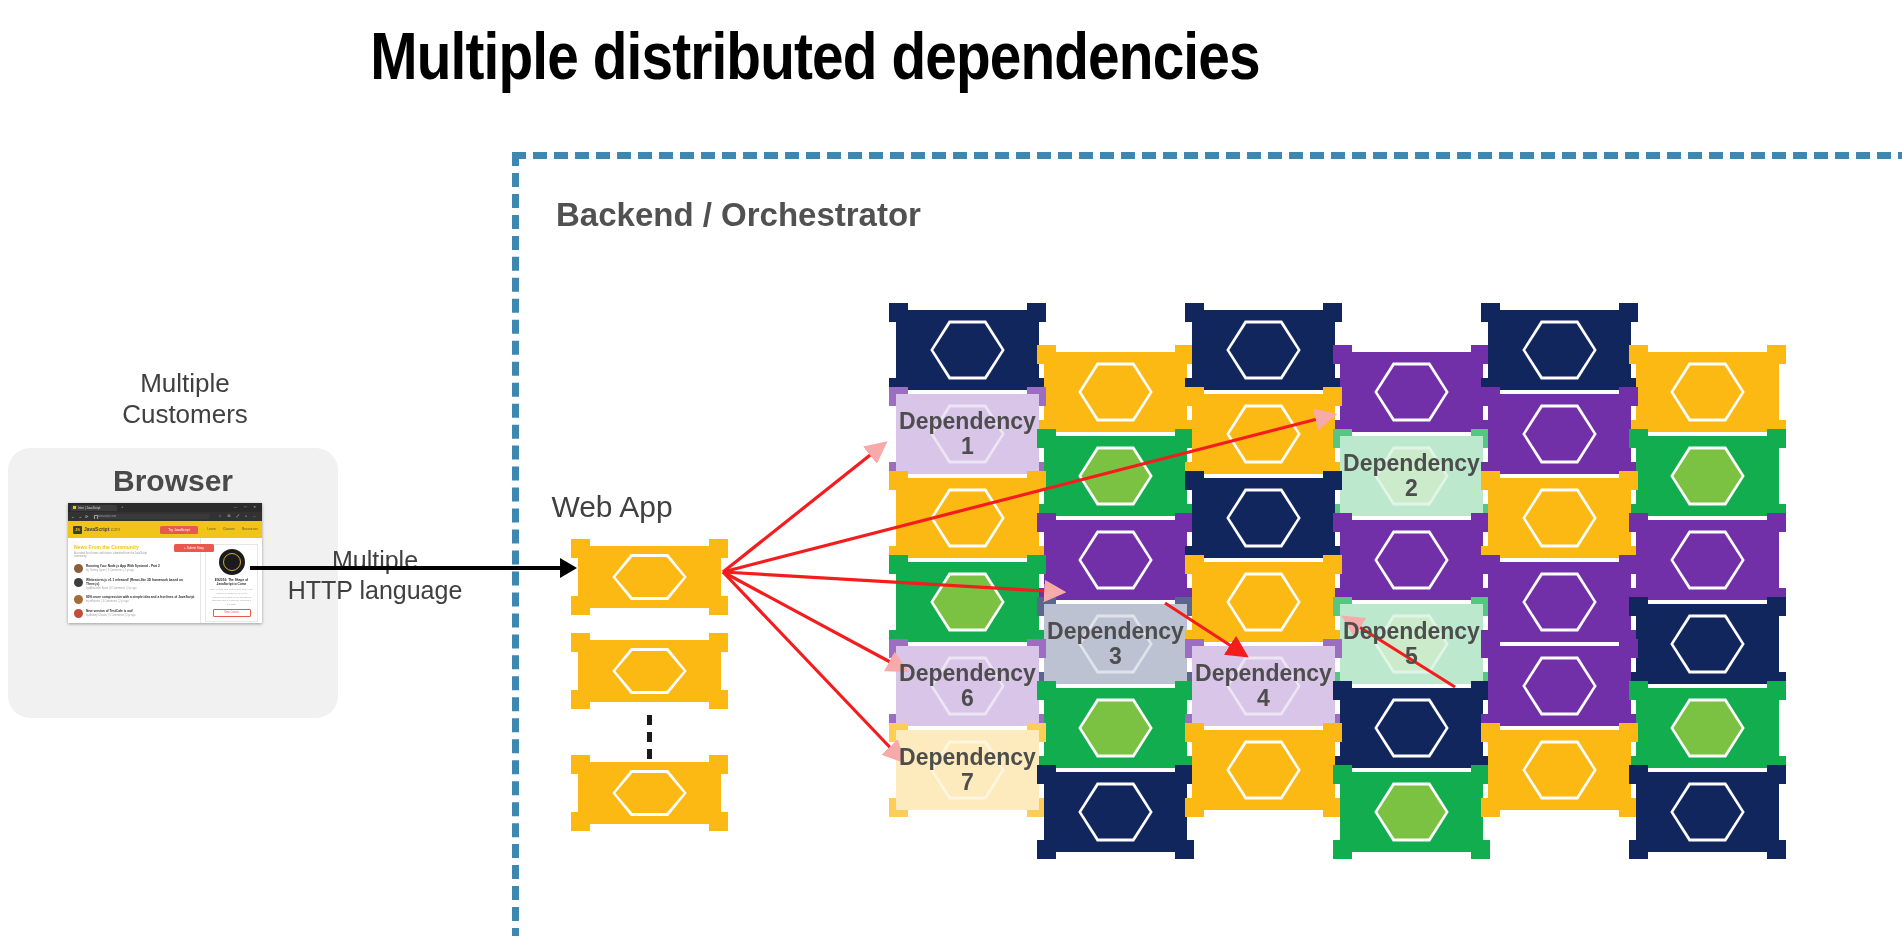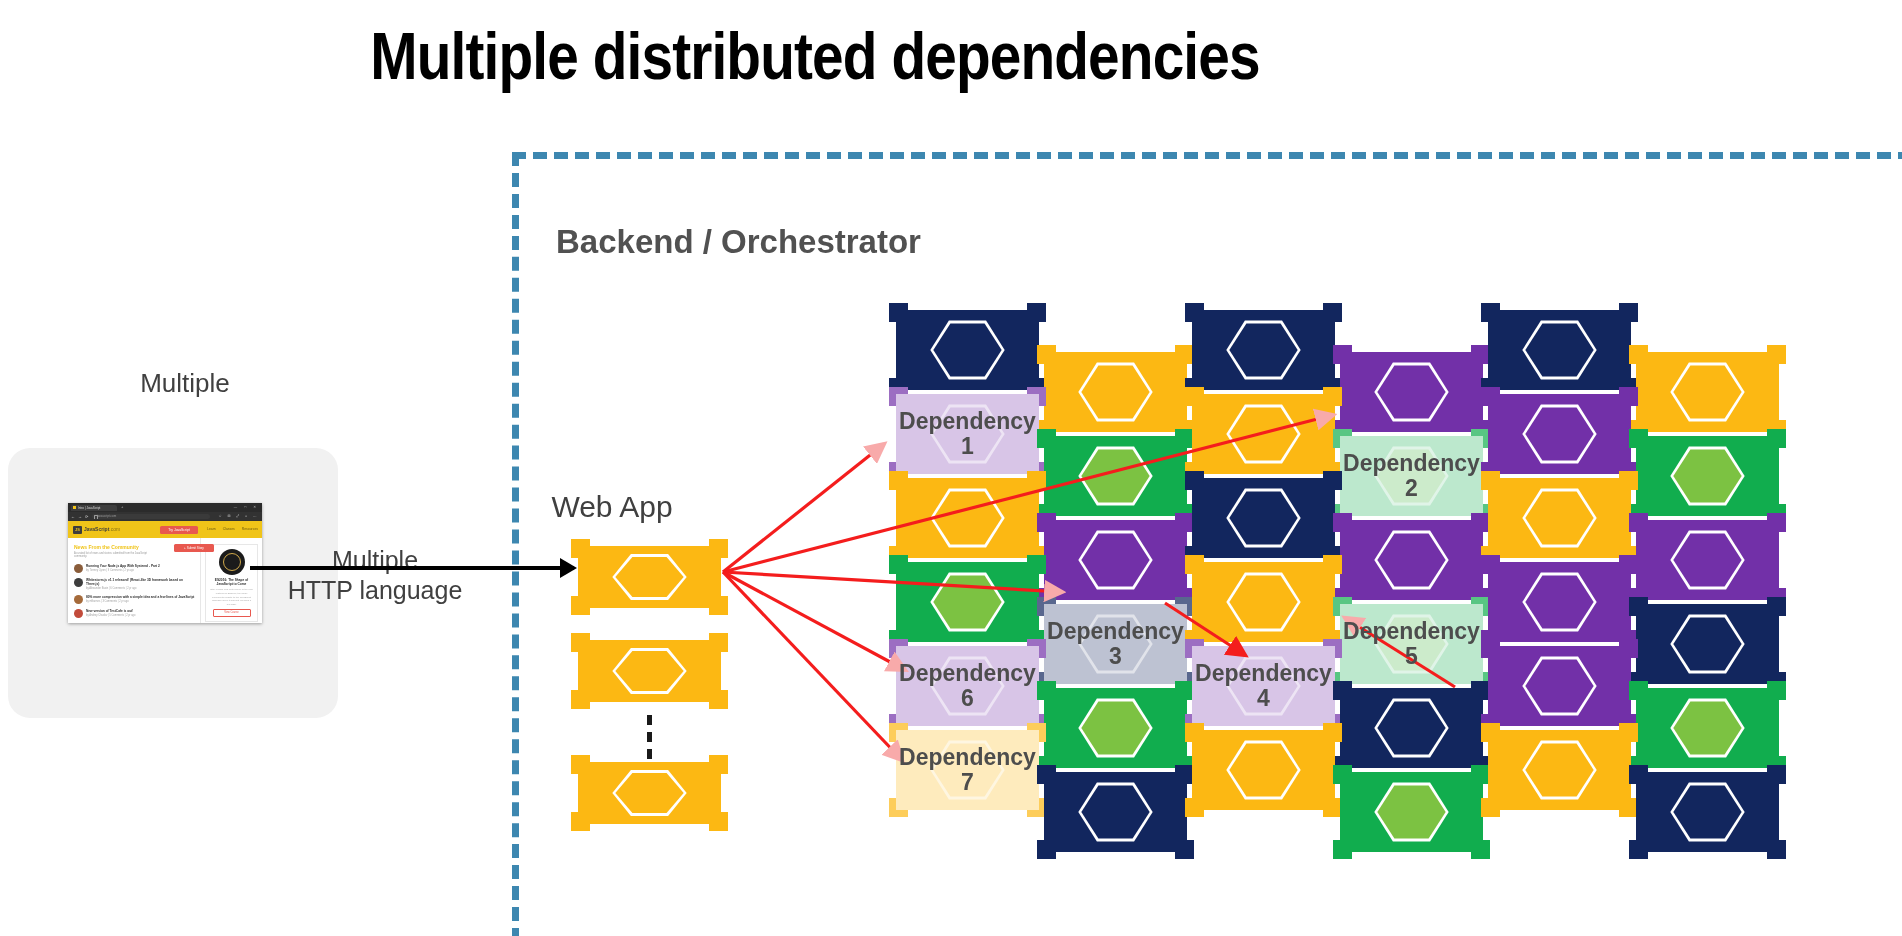--- a/index.html
+++ b/index.html
@@ -30,21 +30,20 @@
     box-sizing:border-box;
   }
   .backend-box::after{
     content:"";position:absolute;right:-7px;top:-7px;bottom:-7px;
     width:7px;border-right:7px dashed #3d87b0;
   }
   .backend-title{
     position:absolute;left:556px;top:196px;
     font-size:33px;font-weight:bold;color:#515151;
     white-space:nowrap;
-    margin-top:27px;
   }
 
   
   .customers-label{
     position:absolute;left:60px;top:368px;width:250px;
     text-align:center;font-size:26px;color:#404040;line-height:1.18;
     font-weight:300;
   }
   .browser-panel{
     position:absolute;left:8px;top:448px;
@@ -209,23 +208,25 @@
 
 <div id="stage">
 
   <div class="page-title">Multiple distributed dependencies</div>
 
   <div class="backend-box"></div>
   <div class="backend-title">Backend / Orchestrator</div>
 
   <div class="customers-label">
     <div>Multiple</div>
+    <div>Customers</div>
   </div>
 
   <div class="browser-panel">
+    <div class="browser-title">Browser</div>
   </div>
 
   <div class="thumb">
     <div class="t-tabbar">
       <div class="t-tab">Intro | JavaScript</div>
       <div class="t-plus">+</div>
       <div class="t-win">— □ ✕</div>
     </div>
     <div class="t-navbar">
       <div class="t-nav-ico" style="left:3px">←</div>

